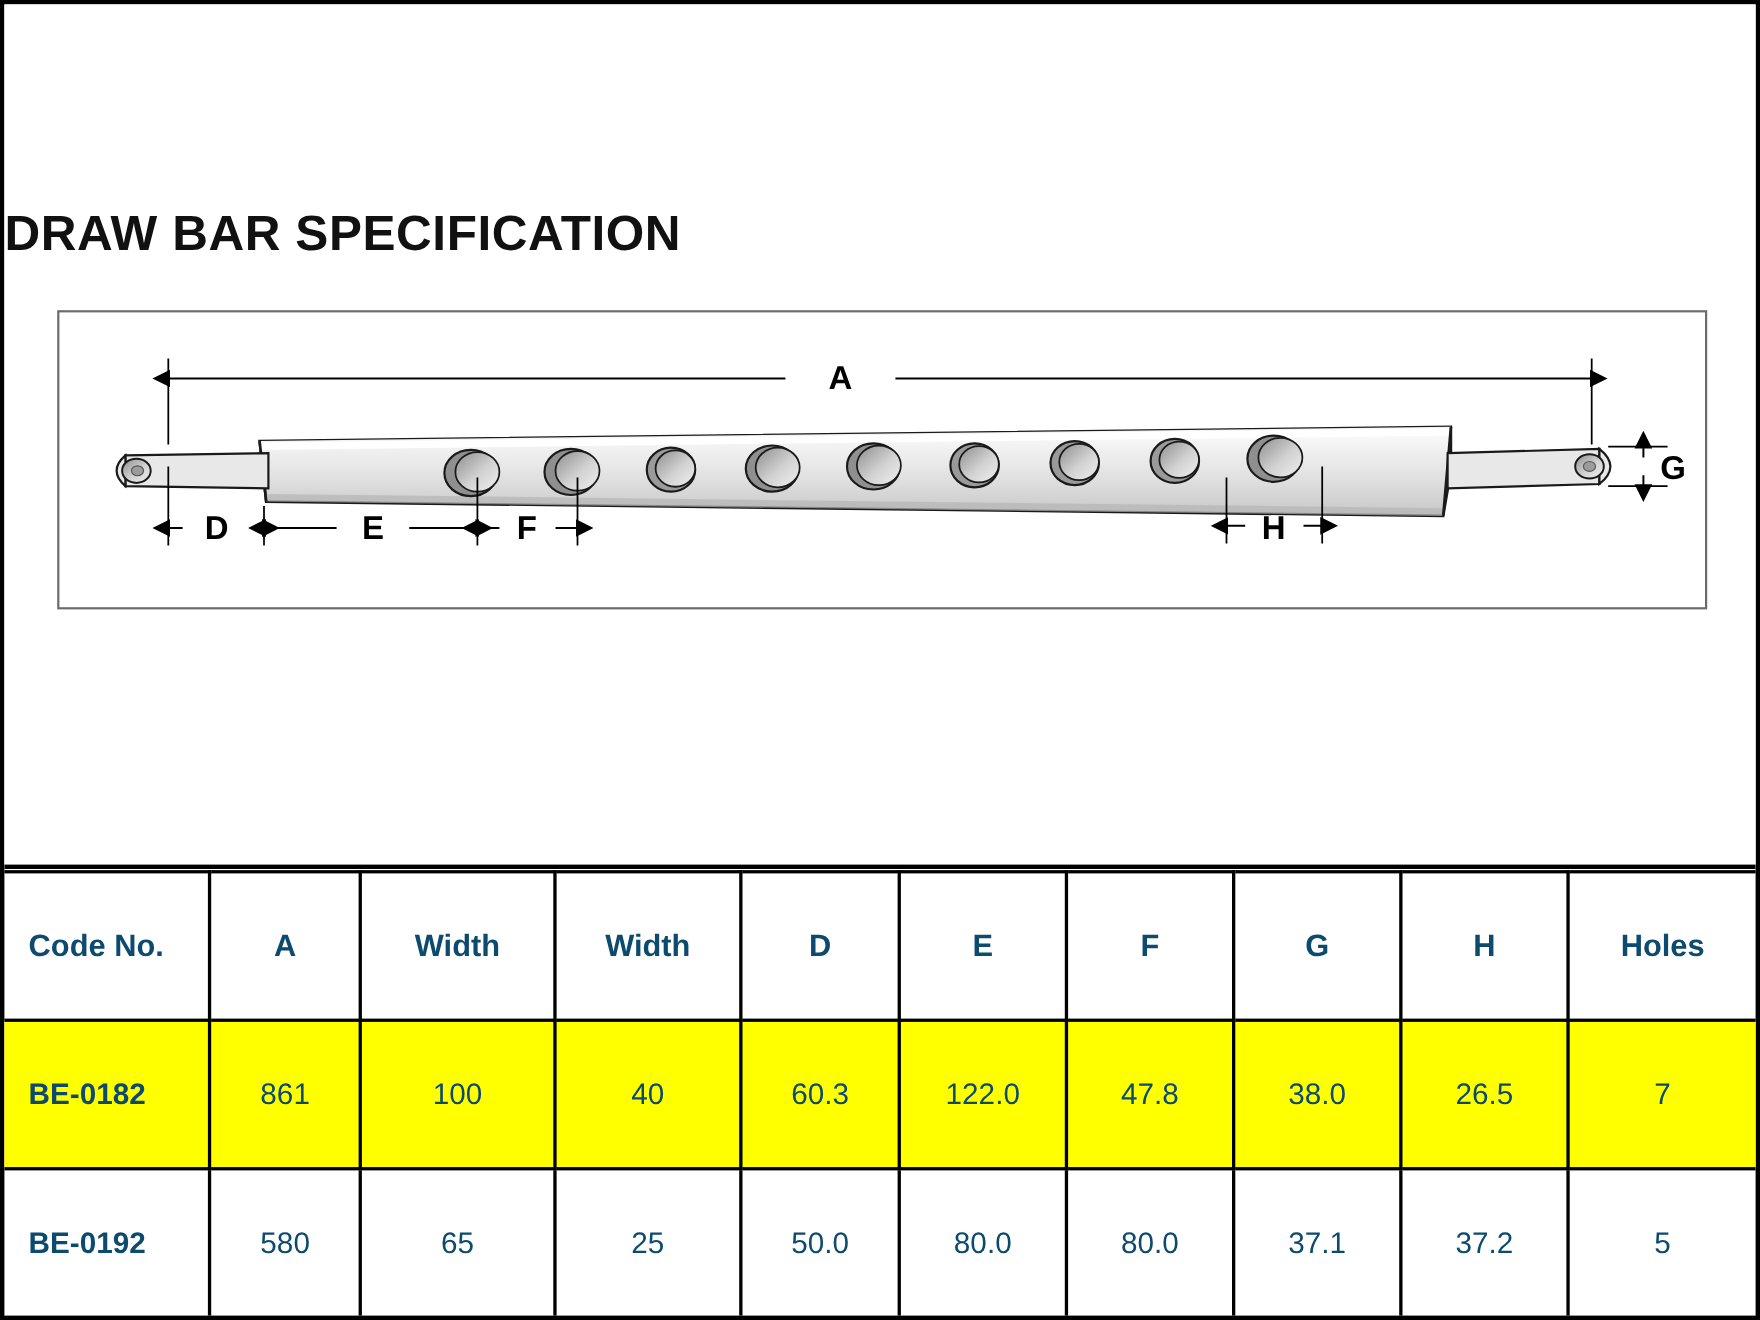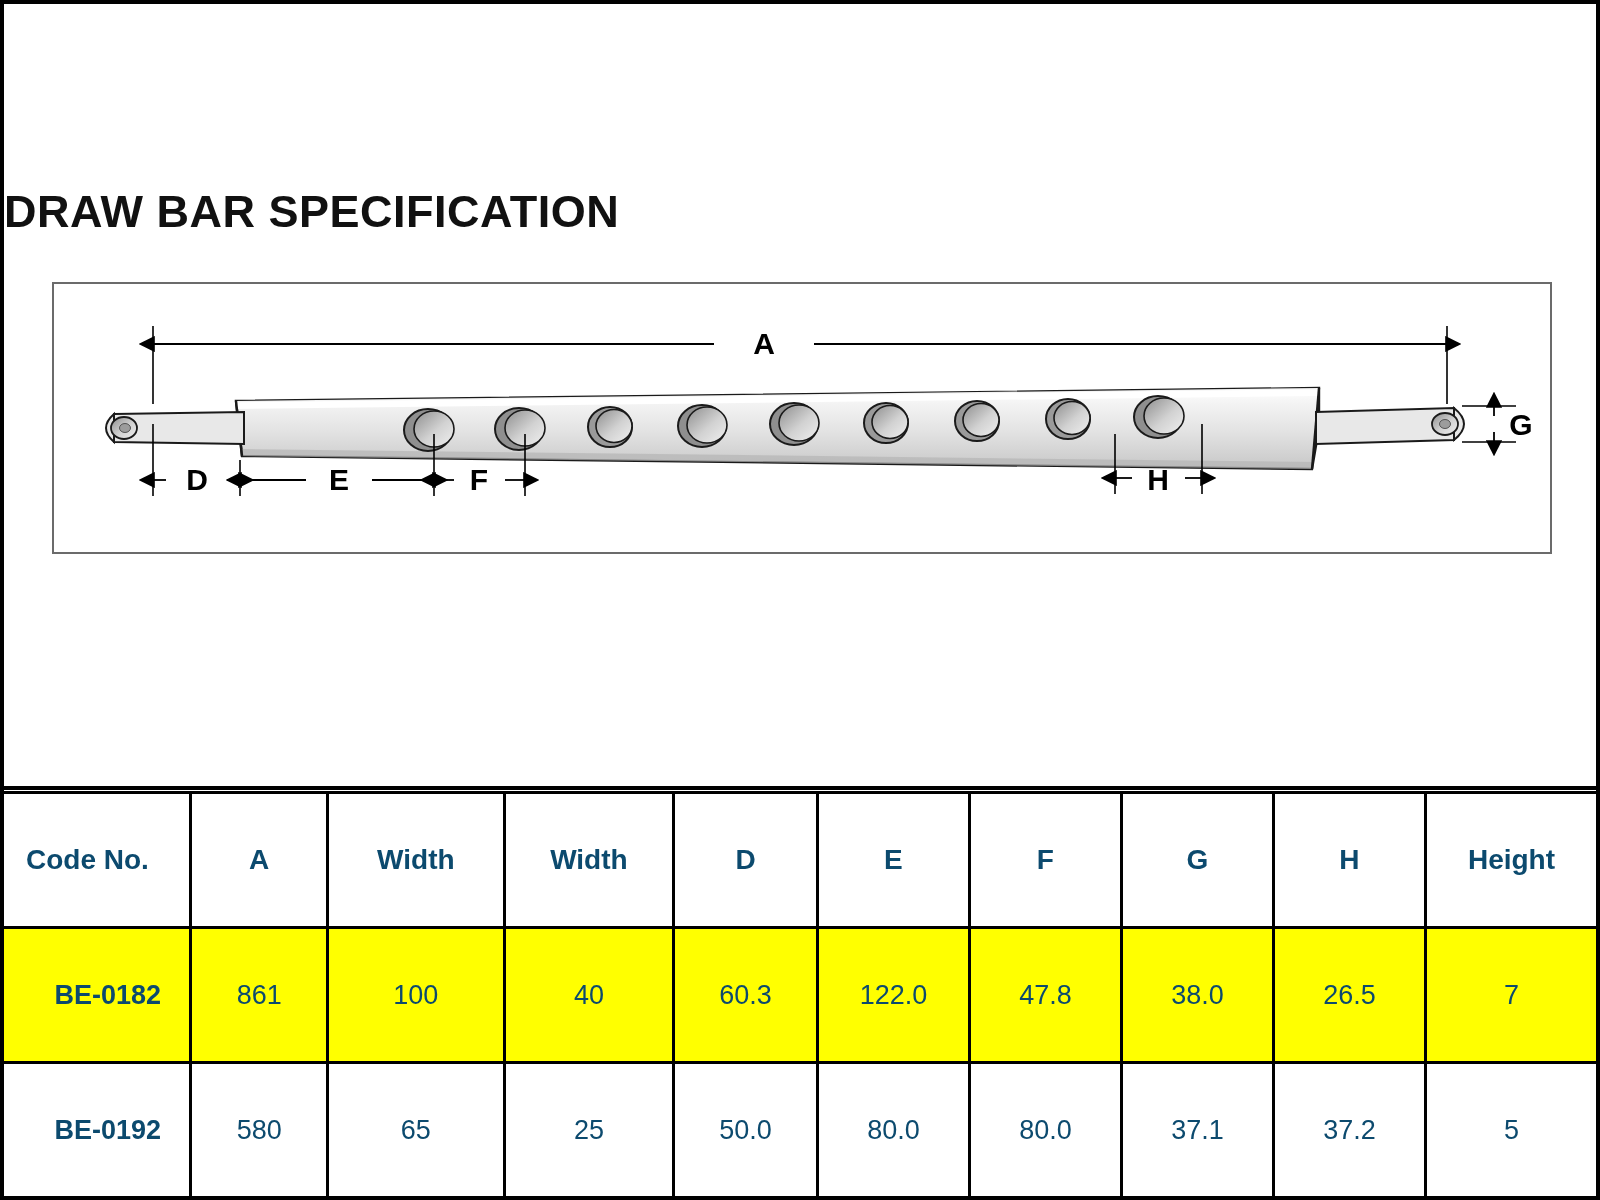--- a/index.html
+++ b/index.html
@@ -80,21 +80,21 @@
     color: #0c4a6e;
     padding: 0;
     height: 132px;
   }
   .spec-table th {
     font-weight: bold;
     font-size: 28px;
   }
   .spec-table .code-cell {
     font-weight: bold;
-    text-align: center;
+    text-align: left;
     padding-left: 22px;
   }
   .spec-table tr.header-row th:first-child {
     text-align: left;
     padding-left: 22px;
   }
   tr.highlight td {
     background: #ffff00;
   }
   .spec-table td:first-child,
@@ -266,21 +266,21 @@
       <tr class="header-row">
         <th>Code No.</th>
         <th>A</th>
         <th>Width</th>
         <th>Width</th>
         <th>D</th>
         <th>E</th>
         <th>F</th>
         <th>G</th>
         <th>H</th>
-        <th>Height</th>
+        <th>Holes</th>
       </tr>
     </thead>
     <tbody>
       <tr class="highlight">
         <td class="code-cell">BE-0182</td>
         <td>861</td>
         <td>100</td>
         <td>40</td>
         <td>60.3</td>
         <td>122.0</td>

